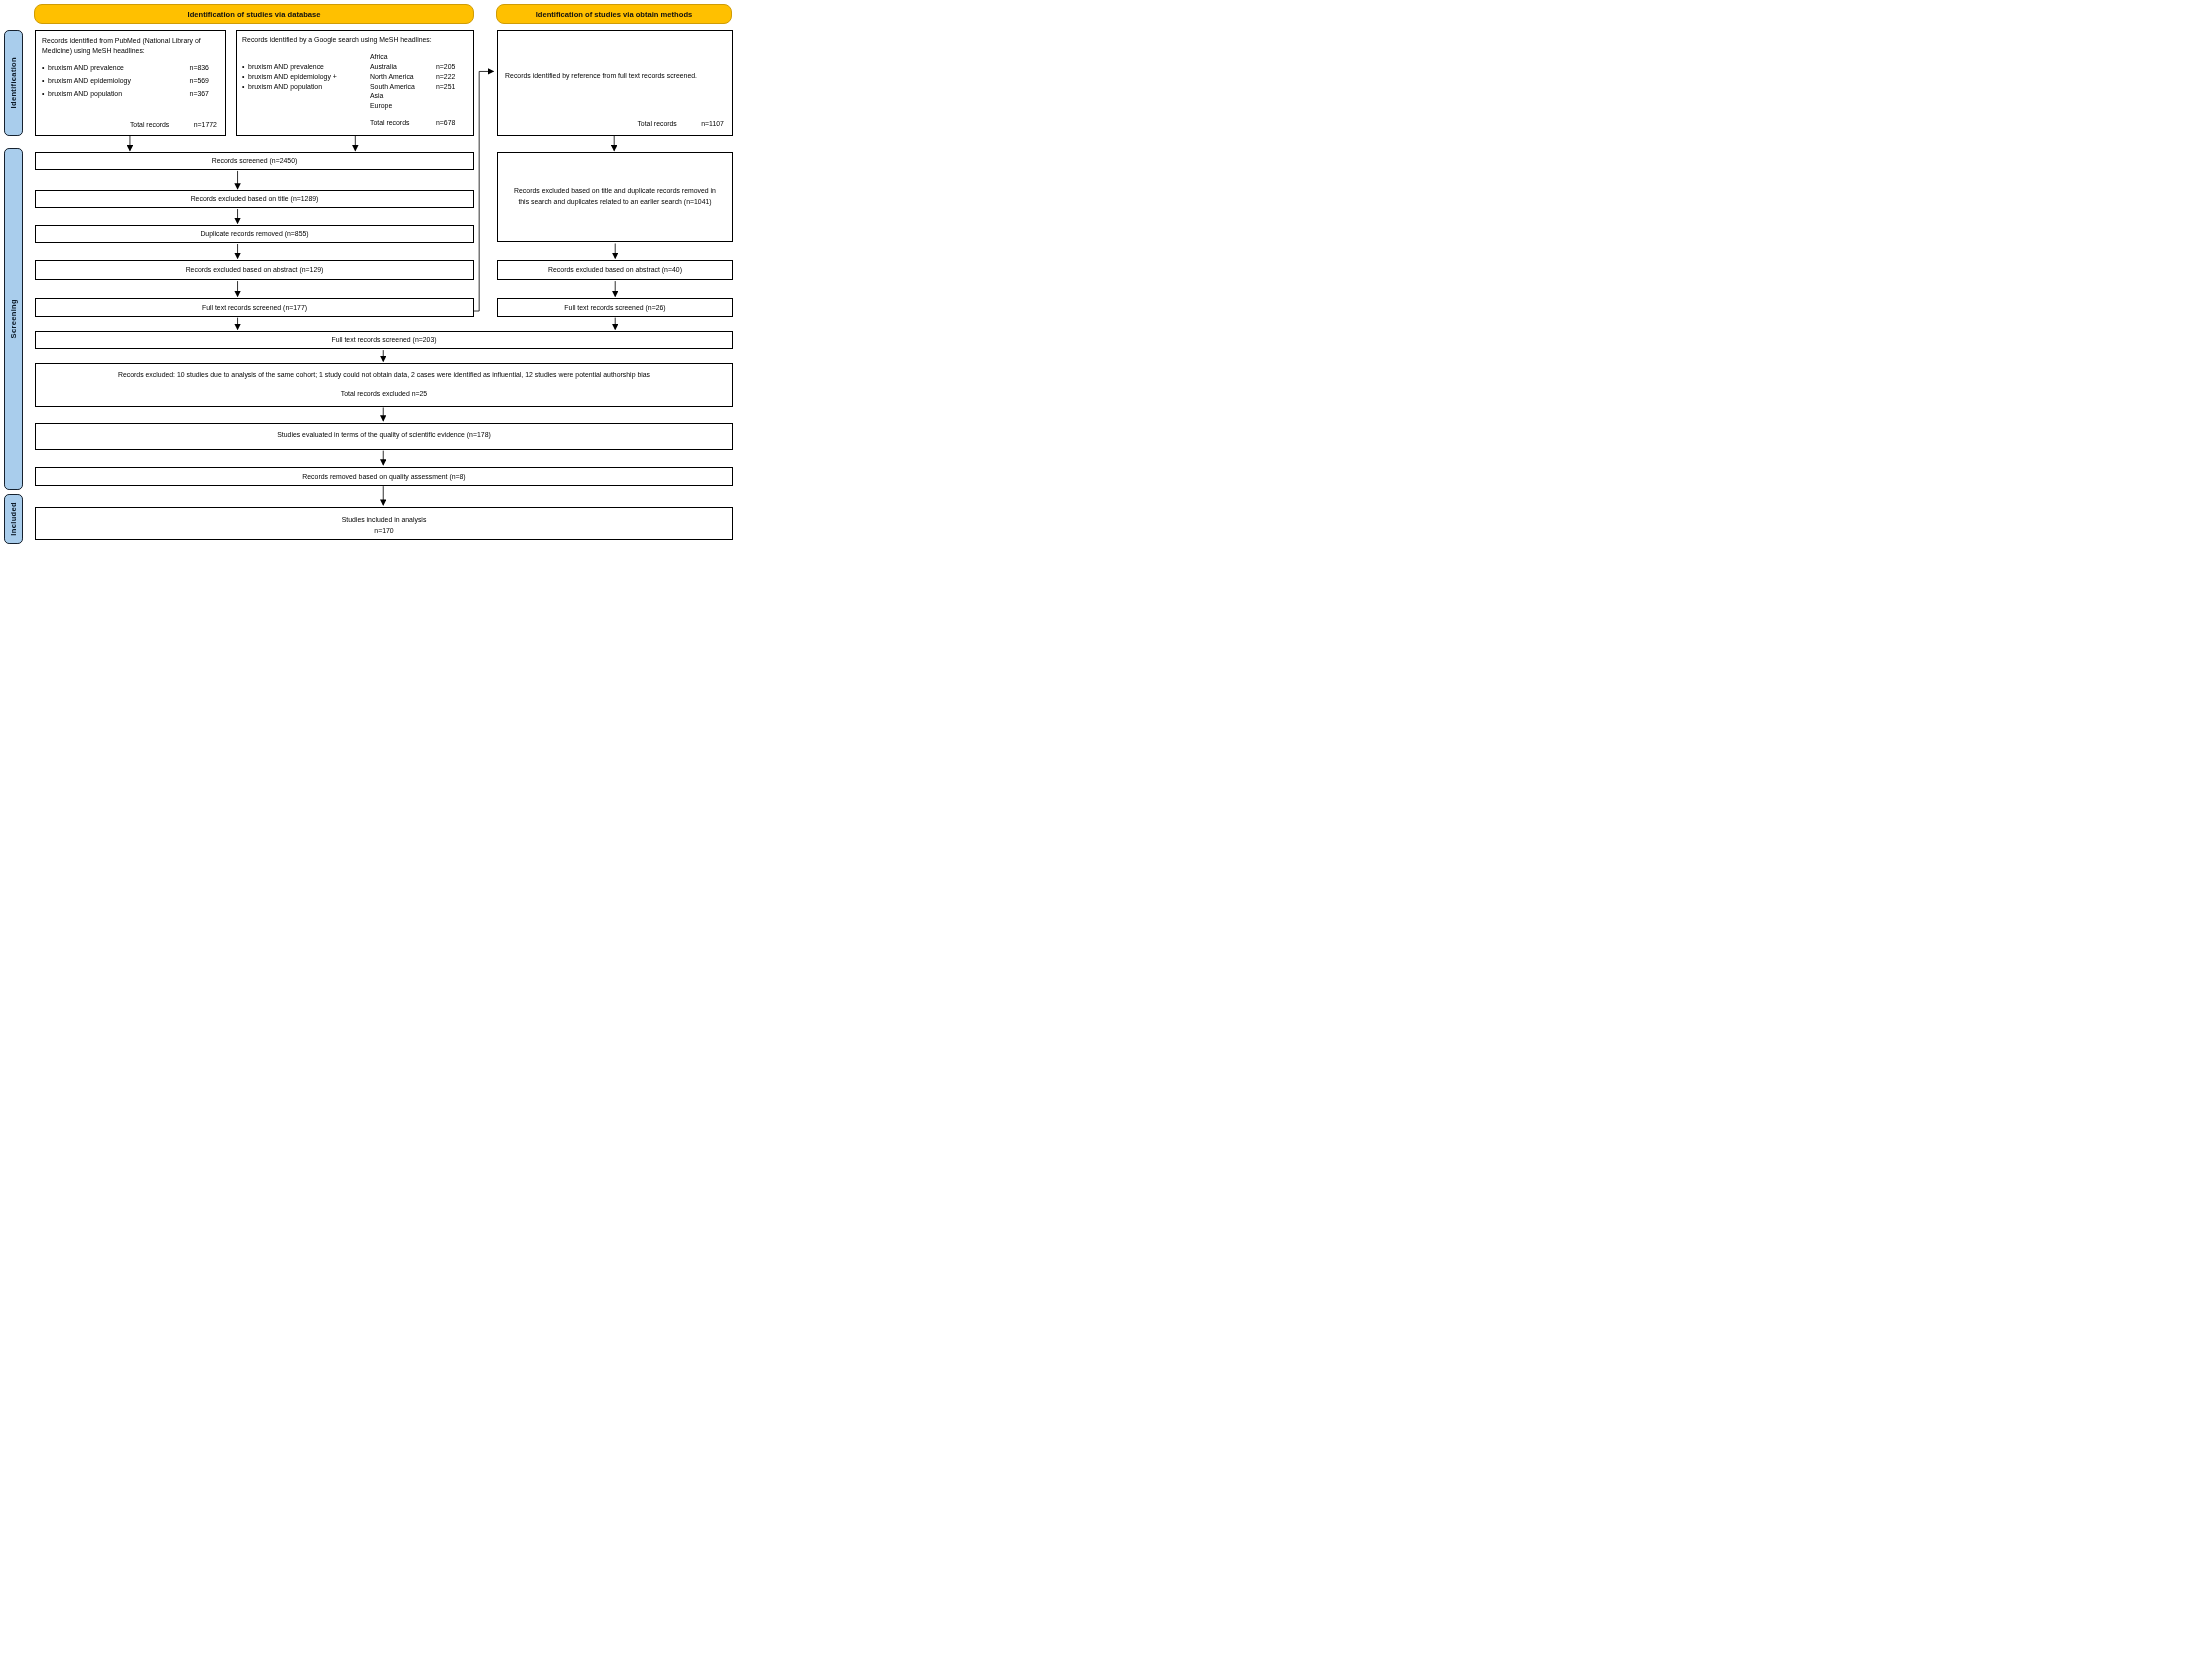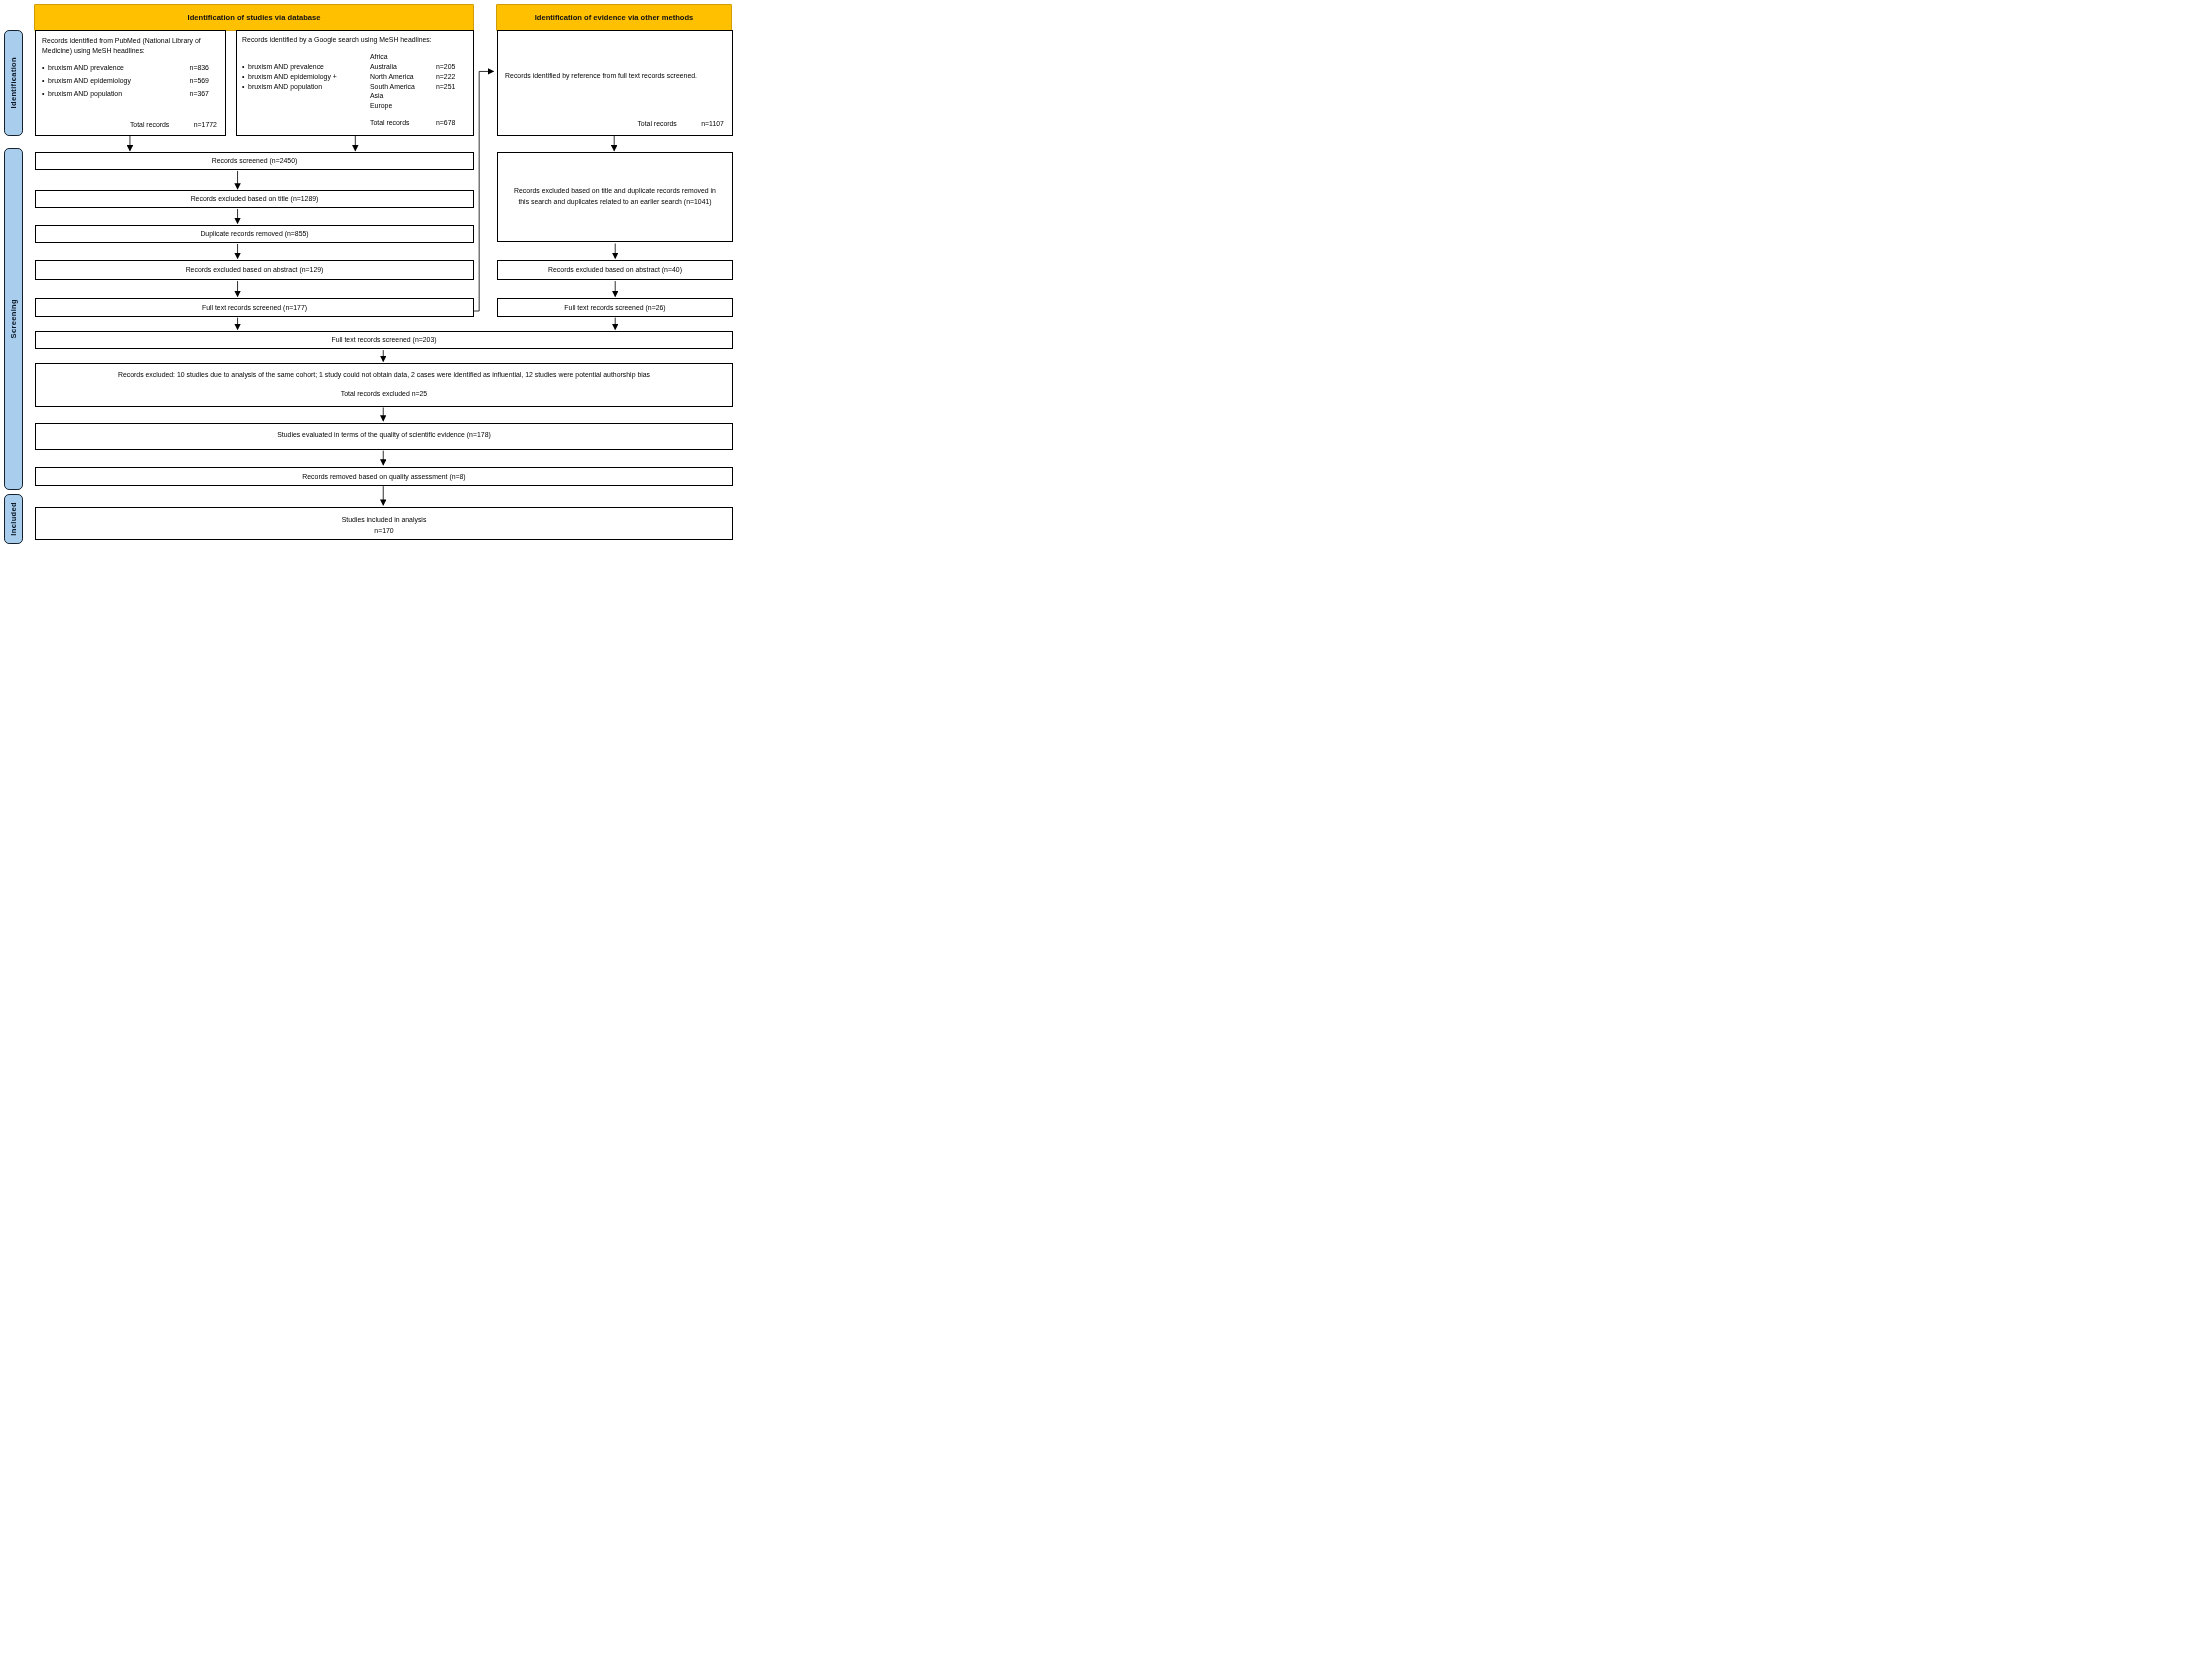--- a/index.html
+++ b/index.html
@@ -1,20 +1,20 @@
 <!DOCTYPE html>
 <html style="font-size:8.1px"><head>
 <meta charset="utf-8">
 <style>
   html,body { margin:0; padding:0; background:#ffffff; font-family:"Liberation Sans", sans-serif; }
   .stage { position:relative; width:735px; height:552px; background:#ffffff; overflow:hidden; color:#000; }
 
   
-  .hdr { position:absolute; height:27px; background:#FFC000; border:0.5px solid #cf9c06;
-         border-radius:1px; display:flex; align-items:center; justify-content:center;
+  .hdr { position:absolute; height:20px; background:#FFC000; border:0.5px solid #cf9c06;
+         border-radius:8px; display:flex; align-items:center; justify-content:center;
          font-weight:bold; font-size:7.6px; color:#111; box-sizing:border-box; }
   #hdr-db    { left:34px;  top:4.1px; width:440px; }
   #hdr-other { left:496px; top:4.1px; width:236px; }
 
   
   .side { position:absolute; left:3.6px; width:19.3px; background:#A9CDEC; border:1.3px solid #16212e;
           border-radius:5.1px; display:flex; align-items:center; justify-content:center; box-sizing:border-box; }
   .side span { writing-mode:vertical-rl; transform:rotate(180deg); font-weight:bold;
                font-size:7.6px; color:#0c1a28; letter-spacing:0.3px; white-space:nowrap; }
   #side-id     { top:29.5px;  height:106px; }
@@ -63,21 +63,21 @@
   .g-reg { white-space:nowrap; }
 
   svg.wires { position:absolute; left:0; top:0; pointer-events:none; }
 </style>
 </head>
 <body>
 
 <div class="stage">
 
   <div class="hdr" id="hdr-db">Identification of studies via database</div>
-  <div class="hdr" id="hdr-other">Identification of evidence via other methods</div>
+  <div class="hdr" id="hdr-other">Identification of studies via obtain methods</div>
 
   <div class="side" id="side-id">
     <span>Identification</span>
   </div>
   <div class="side" id="side-screen">
     <span>Screening</span>
   </div>
   <div class="side" id="side-incl">
     <span>Included</span>
   </div>

